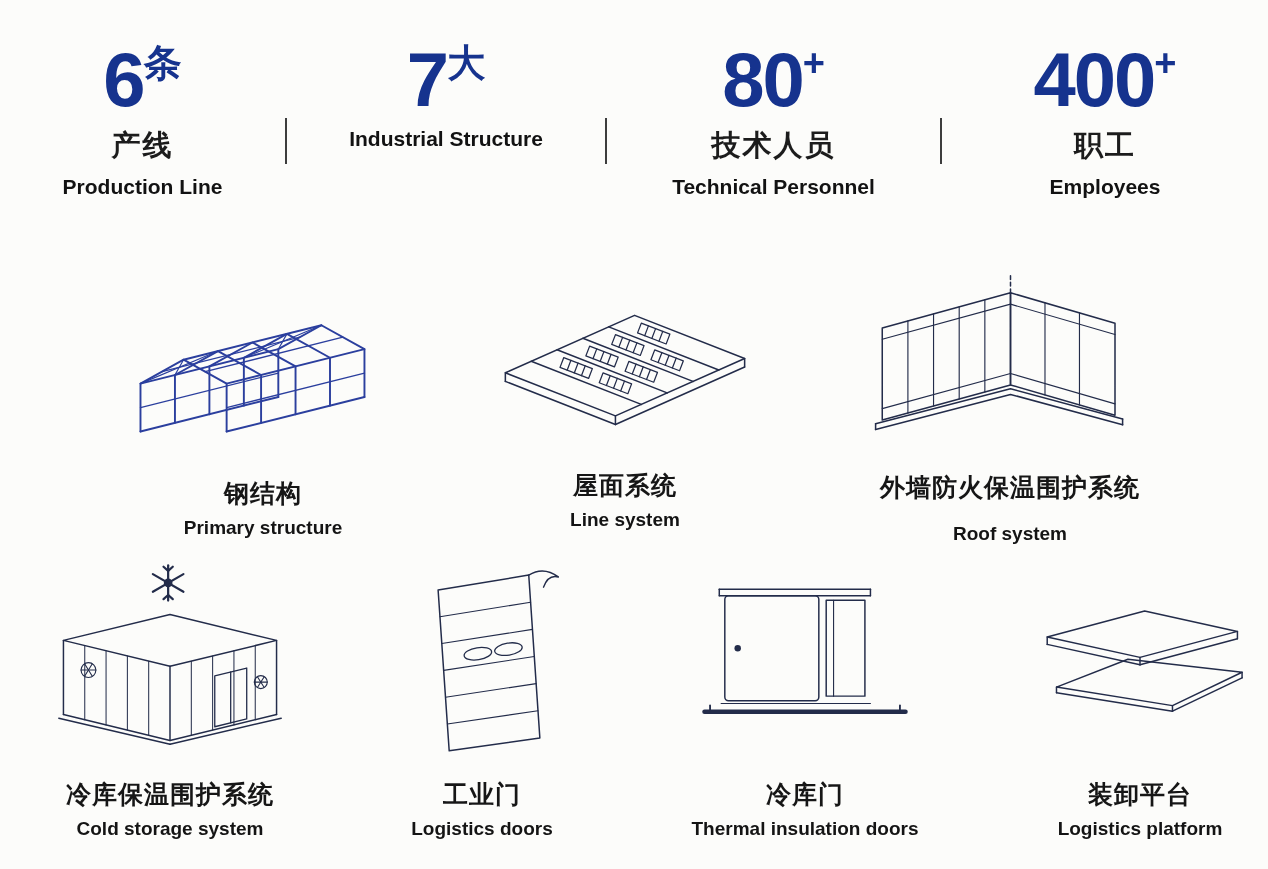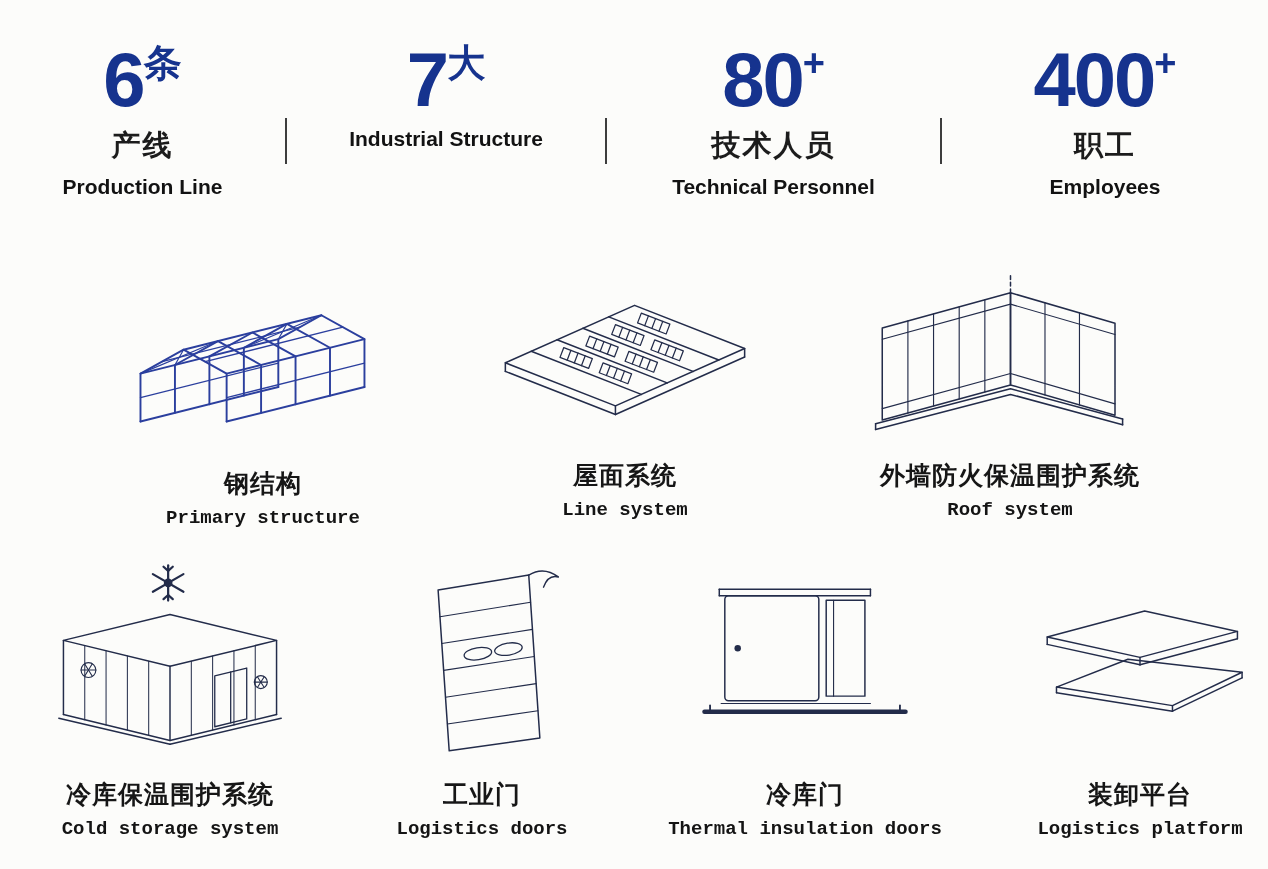--- a/index.html
+++ b/index.html
@@ -15,21 +15,21 @@
   .num .suf{font-size:38px;margin-top:2px;font-weight:700;}
   .cn{margin-top:8px;font-size:29px;font-weight:700;color:#1c1c1c;letter-spacing:2px;}
   .en{margin-top:9px;font-size:21px;font-weight:700;color:#121212;}
   .vdiv{width:2px;height:46px;background:#3d3d3d;margin-top:76px;}
   
   .product{position:absolute;display:flex;flex-direction:column;align-items:center;}
   .illus{display:flex;align-items:flex-end;justify-content:center;width:100%;}
   .row1 .illus{height:198px;}
   .row2 .illus{height:204px;}
   .p-cn{margin-top:16px;font-size:25px;font-weight:700;color:#161616;letter-spacing:1px;white-space:nowrap;}
-  .p-en{margin-top:7px;font-size:19px;font-weight:700;color:#141414;white-space:nowrap;font-family:Liberation Mono, monospace;}
+  .p-en{margin-top:7px;font-size:19px;font-weight:700;color:#141414;white-space:nowrap;}
   .navy{color:var(--line-navy,#232c4a);}
   .blue{color:var(--steel-blue,#2b3f9e);}
 </style>
 </head>
 <body>
 
 <div class="page">
 
   <div class="stats">
     <div class="stat" style="flex:0 0 285px">
@@ -61,21 +61,21 @@
     <div class="stat" style="flex:0 0 326px">
       <div class="num">
         <span class="big">400</span>
           <span class="suf">+</span>
       </div>
       <div class="cn">职工</div>
       <div class="en">Employees</div>
     </div>
   </div>
 
-  <div class="product row1" style="left:118px;top:253px;width:290px;text-align:right;">
+  <div class="product row1" style="left:118px;top:263px;width:290px;text-align:right;">
     <div class="illus blue">
       <svg width="268" viewBox="0 0 280 175" style="margin-bottom:8px">
         <g stroke="currentColor" fill="none" stroke-width="2" stroke-linejoin="round" stroke-linecap="round">
           <polyline points="12,152 12,102 57,77 102,102 102,152"></polyline>
           <polyline points="48,143 48,93 93,68 138,93 138,143"></polyline>
           <polyline points="84,134 84,84 129,59 174,84 174,134"></polyline>
           <polyline points="120,125 120,75 165,50 210,75 210,125"></polyline>
           <polyline points="156,116 156,66 201,41 246,66 246,116"></polyline>
           <line x1="12" y1="102" x2="156" y2="66"></line>
           <line x1="57" y1="77" x2="201" y2="41"></line>
@@ -90,21 +90,21 @@
           <line x1="57" y1="77" x2="48" y2="93" stroke-width="1.2"></line>
           <line x1="120" y1="75" x2="201" y2="41" stroke-width="1.2"></line>
           <line x1="165" y1="50" x2="156" y2="66" stroke-width="1.2"></line>
         </g>
       </svg>
     </div>
     <div class="p-cn">钢结构</div>
     <div class="p-en">Primary structure</div>
   </div>
 
-  <div class="product row1" style="left:480px;top:245px;width:290px;text-align:right;">
+  <div class="product row1" style="left:480px;top:255px;width:290px;text-align:right;">
     <div class="illus navy">
       <svg width="268" viewBox="0 0 280 140" style="margin-bottom:18px">
         <defs>
           <g id="sky">
             <rect x="-16" y="-5.5" width="32" height="11"></rect>
             <line x1="-8" y1="-5.5" x2="-8" y2="5.5"></line>
             <line x1="0" y1="-5.5" x2="0" y2="5.5"></line>
             <line x1="8" y1="-5.5" x2="8" y2="5.5"></line>
           </g>
         </defs>
@@ -128,21 +128,21 @@
             <use href="#sky" transform="translate(184,62) rotate(21)"></use>
             <use href="#sky" transform="translate(170,34) rotate(21)"></use>
           </g>
         </g>
       </svg>
     </div>
     <div class="p-cn">屋面系统</div>
     <div class="p-en">Line system</div>
   </div>
 
-  <div class="product row1" style="left:830px;top:245px;width:360px;">
+  <div class="product row1" style="left:830px;top:245px;width:360px;gap:12px;">
     <div class="illus navy">
       <svg width="285" viewBox="0 0 300 175" style="margin-bottom:8px">
         <g stroke="currentColor" fill="none" stroke-width="1.6" stroke-linejoin="round" stroke-linecap="round">
           <polygon points="15,62 150,25 150,122 15,159"></polygon>
           <polygon points="150,25 260,57 260,154 150,122"></polygon>
           <line x1="42" y1="54.6" x2="42" y2="151.6" stroke-width="1.2"></line>
           <line x1="69" y1="47.2" x2="69" y2="144.2" stroke-width="1.2"></line>
           <line x1="96" y1="39.8" x2="96" y2="136.8" stroke-width="1.2"></line>
           <line x1="123" y1="32.4" x2="123" y2="129.4" stroke-width="1.2"></line>
           <line x1="15" y1="74" x2="150" y2="37" stroke-width="1.2"></line>

